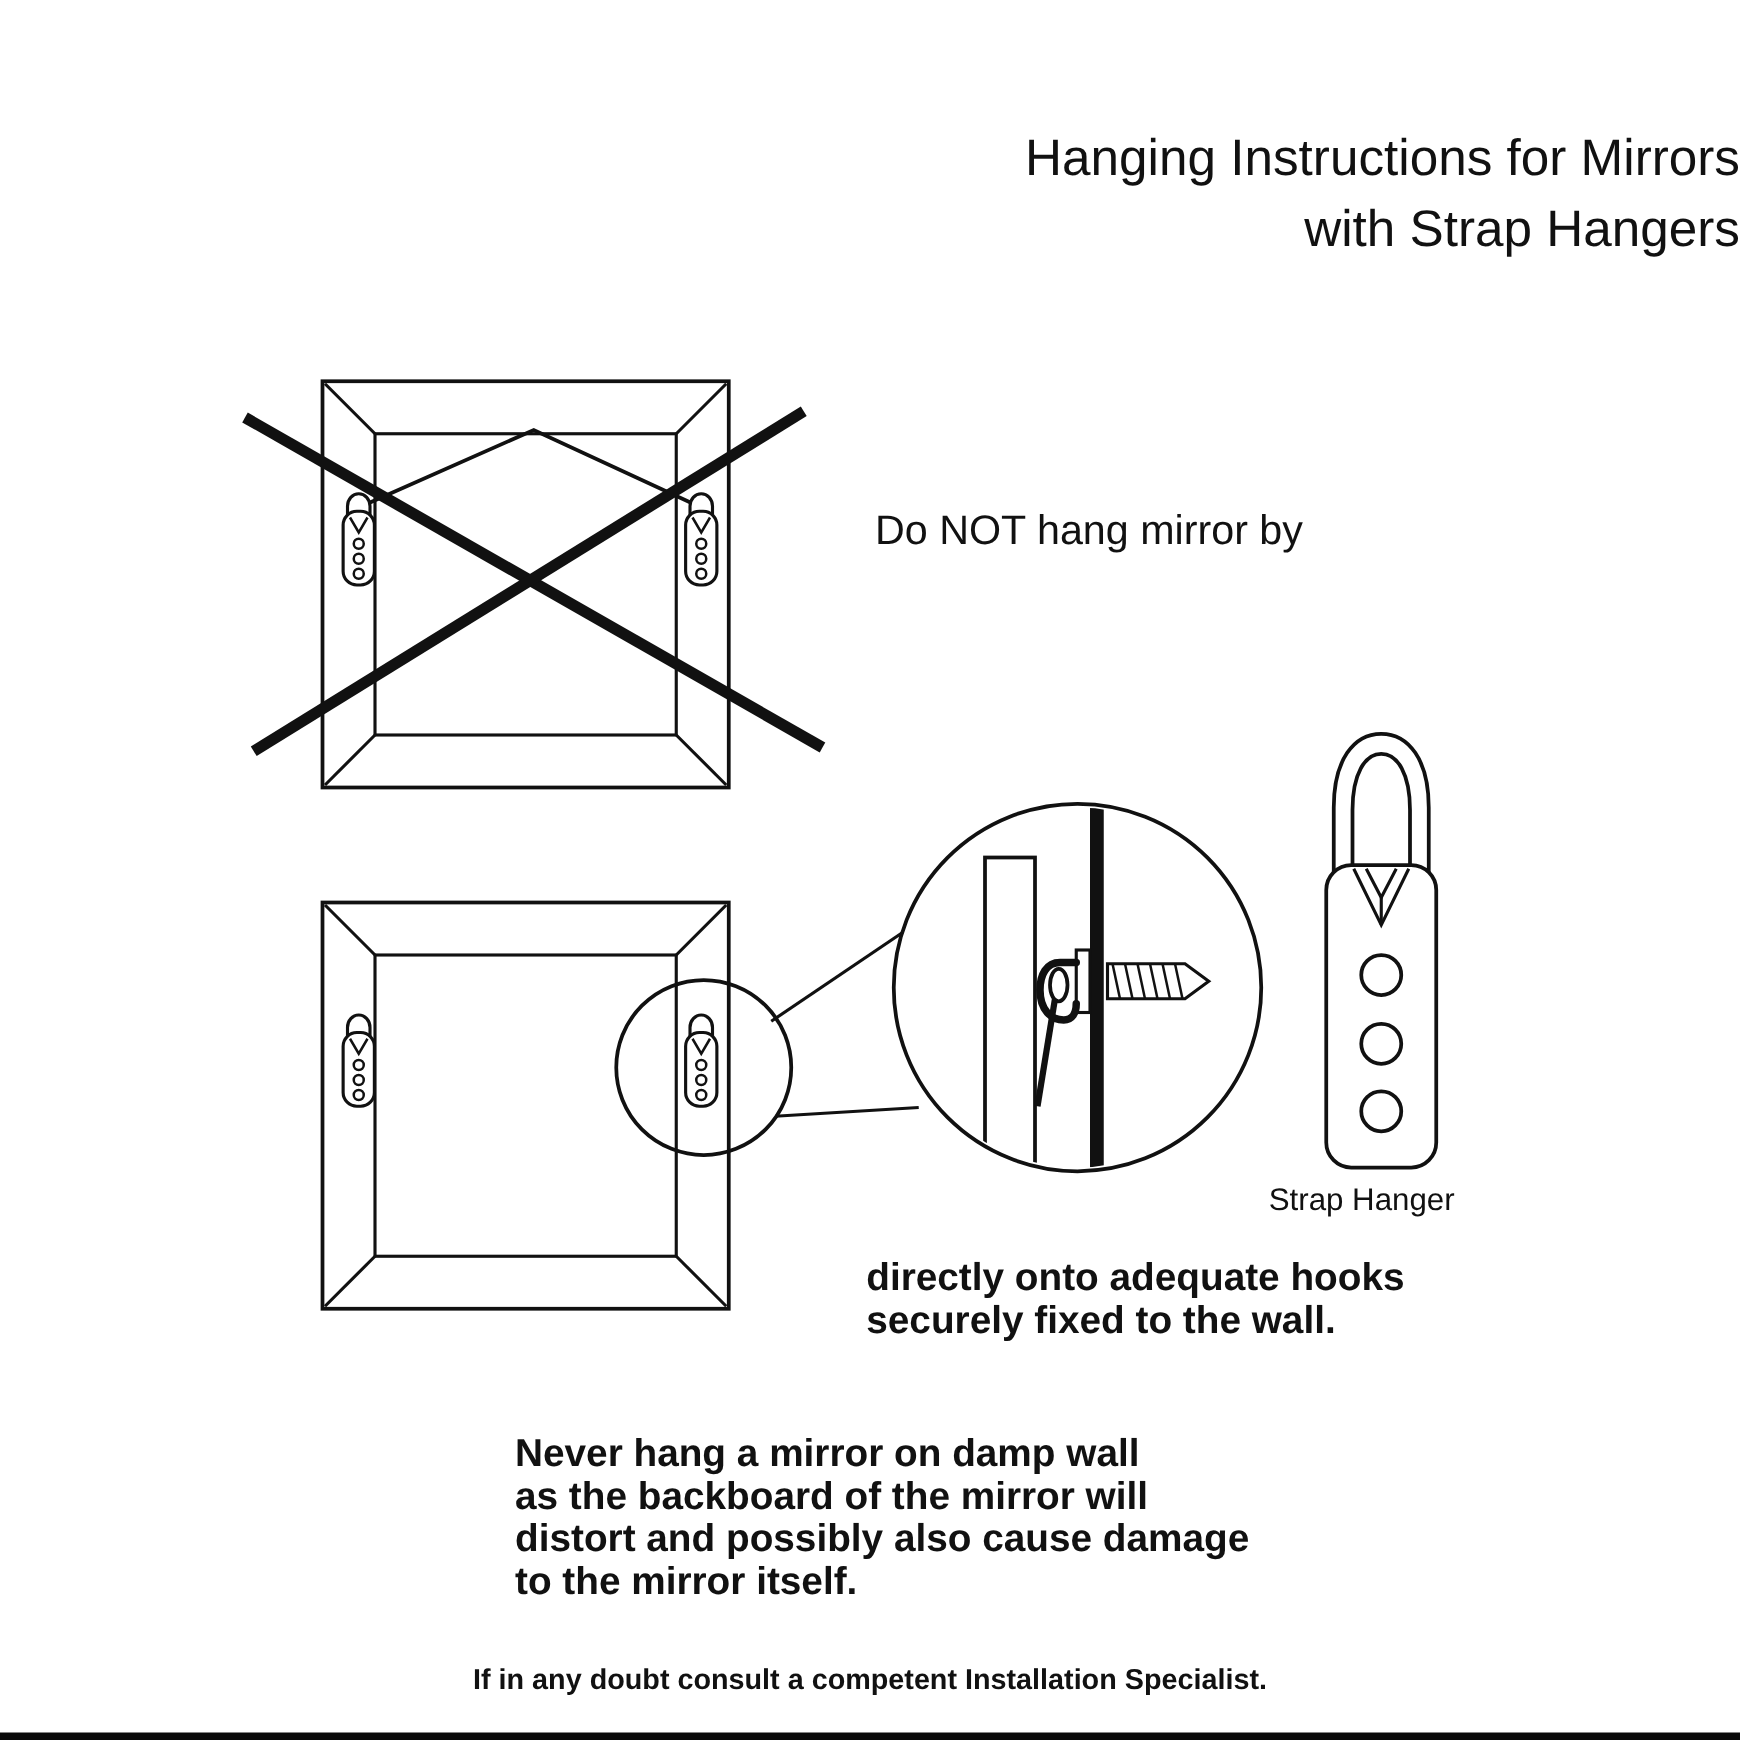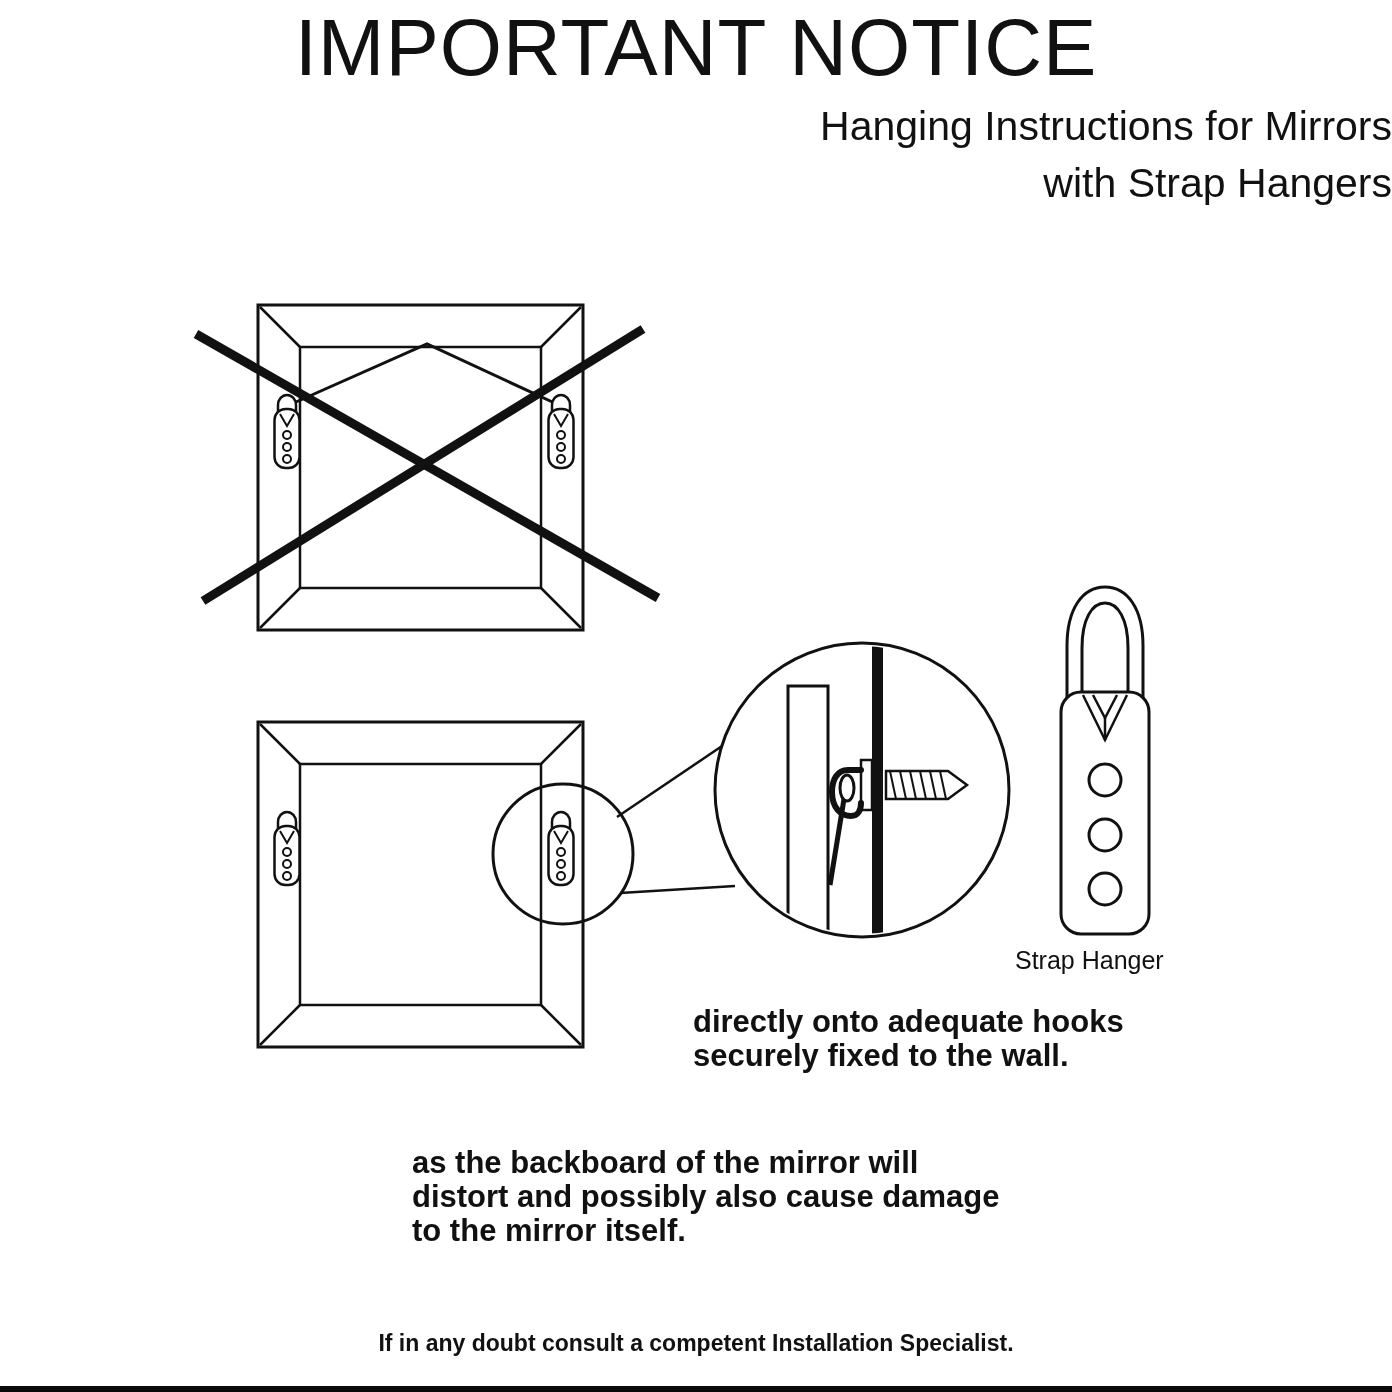--- a/index.html
+++ b/index.html
@@ -64,21 +64,20 @@
     left: 0; top: 1386px;
     width: 100%; height: 6px;
     background: #0a0a0a;
   }
 </style>
 </head>
 <body>
 
 <main class="page">
 
-  <h1 class="title">IMPORTANT NOTICE</h1>
 
   <div class="subtitle">
     <span>Hanging Instructions for Mirrors</span>
     <span>with Strap Hangers</span>
   </div>
 
   <svg class="diagram-svg" viewBox="0 0 1392 1392" xmlns="http://www.w3.org/2000/svg">
     <defs>
 
       <g id="frame-back">
@@ -148,30 +147,32 @@
       <path d="M 1083 695 L 1105 740 L 1127 695" fill="none" stroke="#111111" stroke-width="2.5"></path>
       <path d="M 1093 695 L 1105 718 L 1117 695" fill="none" stroke="#111111" stroke-width="2.5"></path>
       <line x1="1105" y1="718" x2="1105" y2="740" stroke="#111111" stroke-width="2.5"></line>
       <circle cx="1105" cy="780" r="16" fill="#ffffff" stroke="#111111" stroke-width="3"></circle>
       <circle cx="1105" cy="835" r="16" fill="#ffffff" stroke="#111111" stroke-width="3"></circle>
       <circle cx="1105" cy="889" r="16" fill="#ffffff" stroke="#111111" stroke-width="3"></circle>
     </g>
   </svg>
 
   <div class="note wire-note">
+    <span>Do NOT hang mirror by</span>
   </div>
 
   <div class="strap-label">Strap Hanger</div>
 
   <div class="note bold hang-note">
     <span>directly onto adequate hooks</span>
     <span>securely fixed to the wall.</span>
   </div>
 
   <div class="note bold damp-note">
+    <span>Never hang a mirror on damp wall</span>
     <span>as the backboard of the mirror will</span>
     <span>distort and possibly also cause damage</span>
     <span>to the mirror itself.</span>
   </div>
 
   <div class="footer">If in any doubt consult a competent Installation Specialist.</div>
 
   <div class="bottom-bar"></div>
 
 </main>

